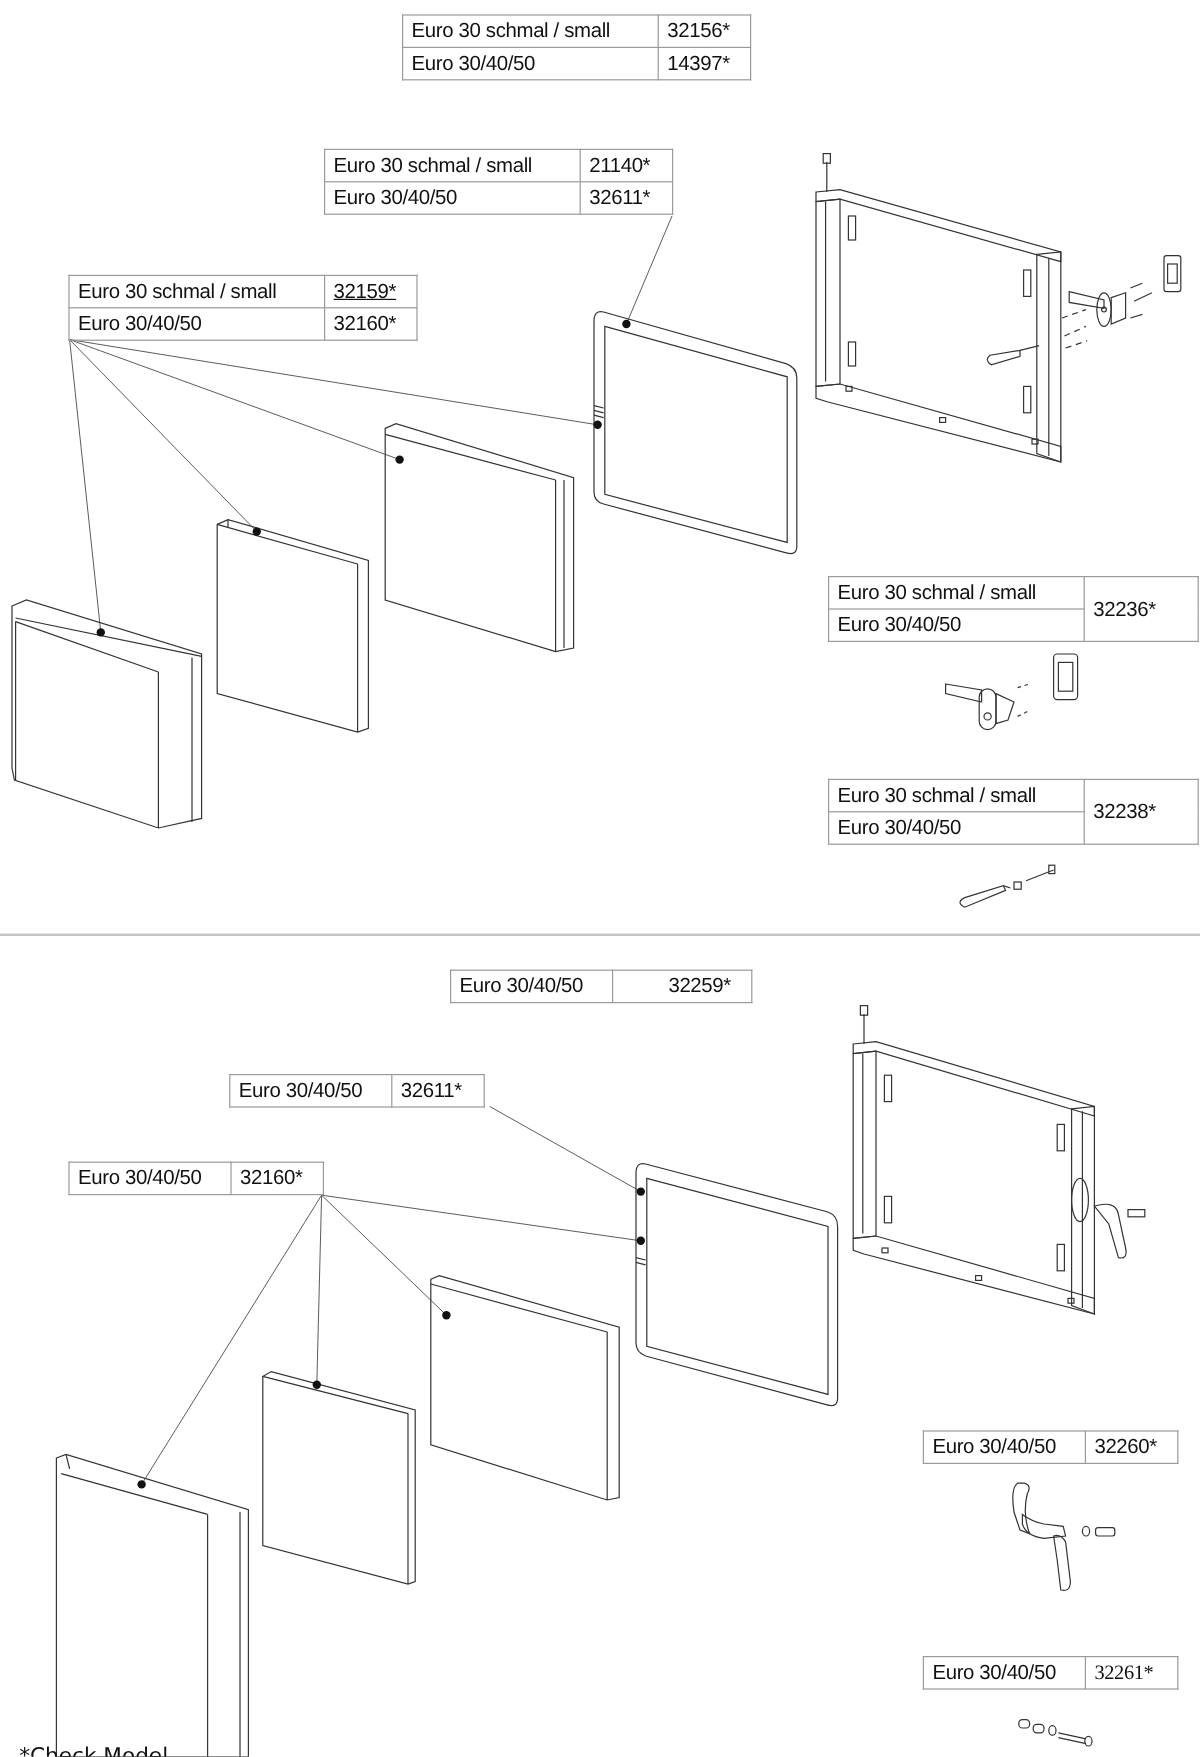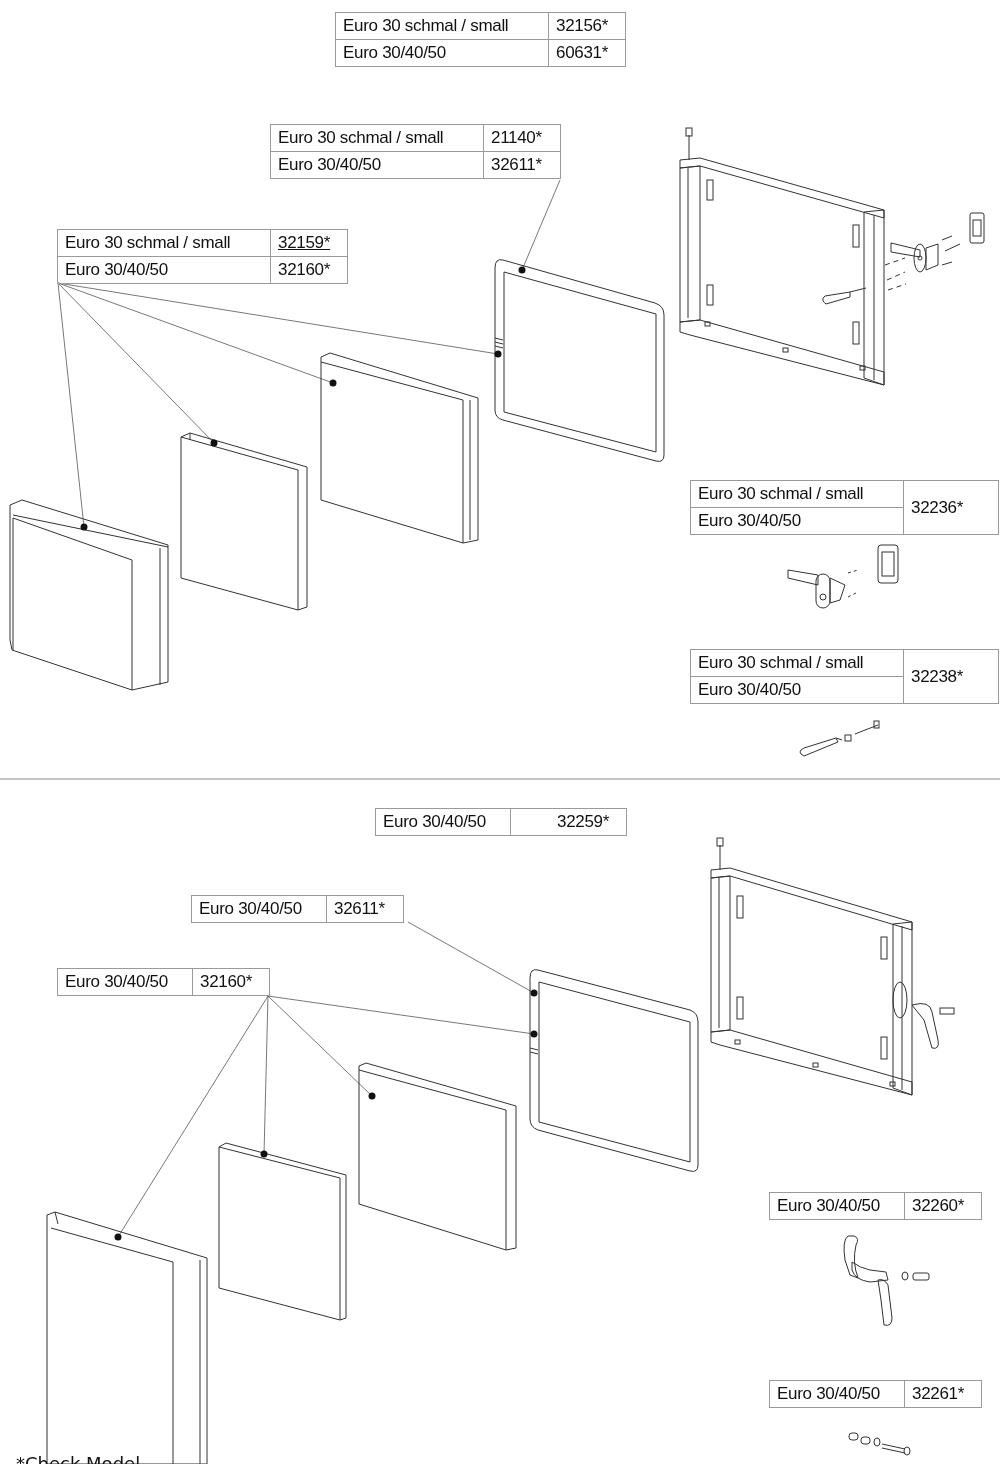--- a/index.html
+++ b/index.html
@@ -194,21 +194,21 @@
 <div class="divider"></div>
 
 <table class="lbl" style="left:335px; top:12px;">
   <tbody>
       <tr>
     <td style="width:198px;">Euro 30 schmal / small</td>
     <td class="num" style="width:62px;margin-top:44px;">32156*</td>
   </tr>
   <tr>
     <td>Euro 30/40/50</td>
-    <td class="num">60631*</td>
+    <td class="num">14397*</td>
   </tr>
 </tbody>
   </table>
 
 <table class="lbl" style="left:270px; top:124px;">
   <tbody>
       <tr>
     <td style="width:198px;">Euro 30 schmal / small</td>
     <td class="num" style="width:62px;">21140*</td>
   </tr>
@@ -289,18 +289,18 @@
     <td style="width:120px;">Euro 30/40/50</td>
     <td class="num" style="width:62px;">32260*</td>
   </tr>
 </tbody>
   </table>
 
 <table class="lbl" style="left:769px; top:1380px;">
   <tbody>
       <tr>
     <td style="width:120px;">Euro 30/40/50</td>
-    <td class="num" style="width:62px;">32261*</td>
+    <td class="num" style="width:62px;font-family:Liberation Serif, serif;">32261*</td>
   </tr>
 </tbody>
   </table>
 
 <div class="note">*Check Model</div>
 
 </body></html>

